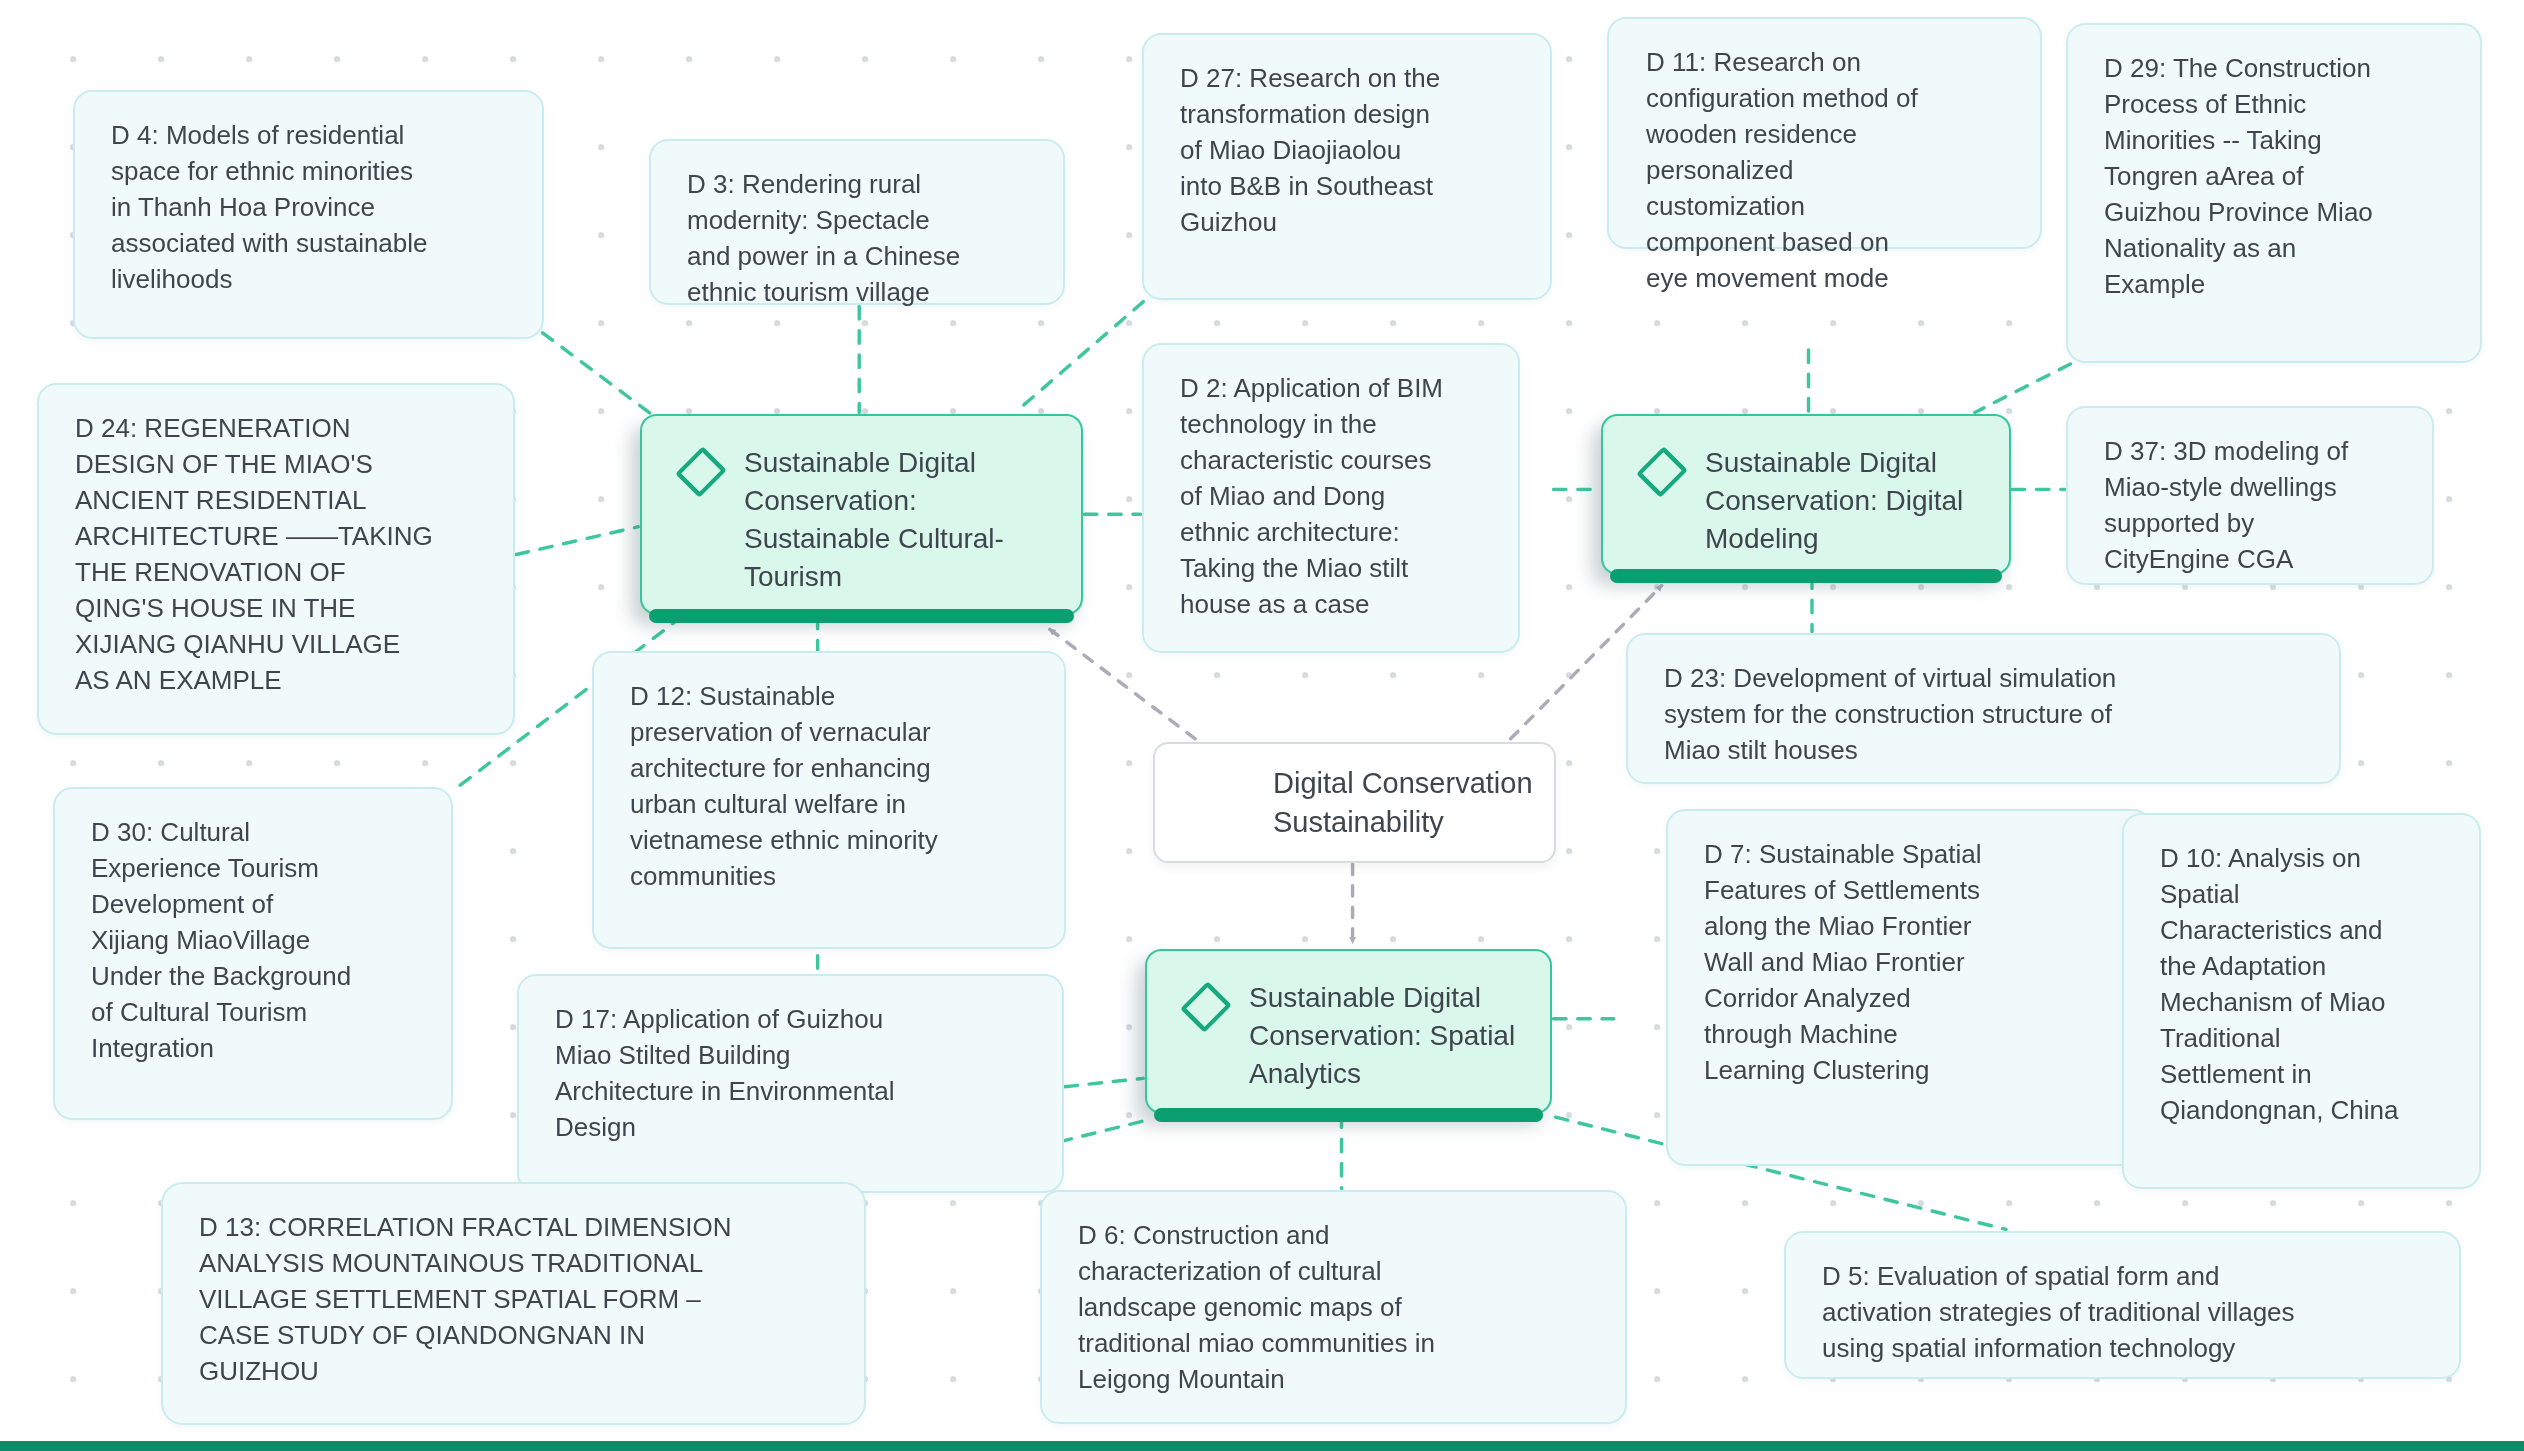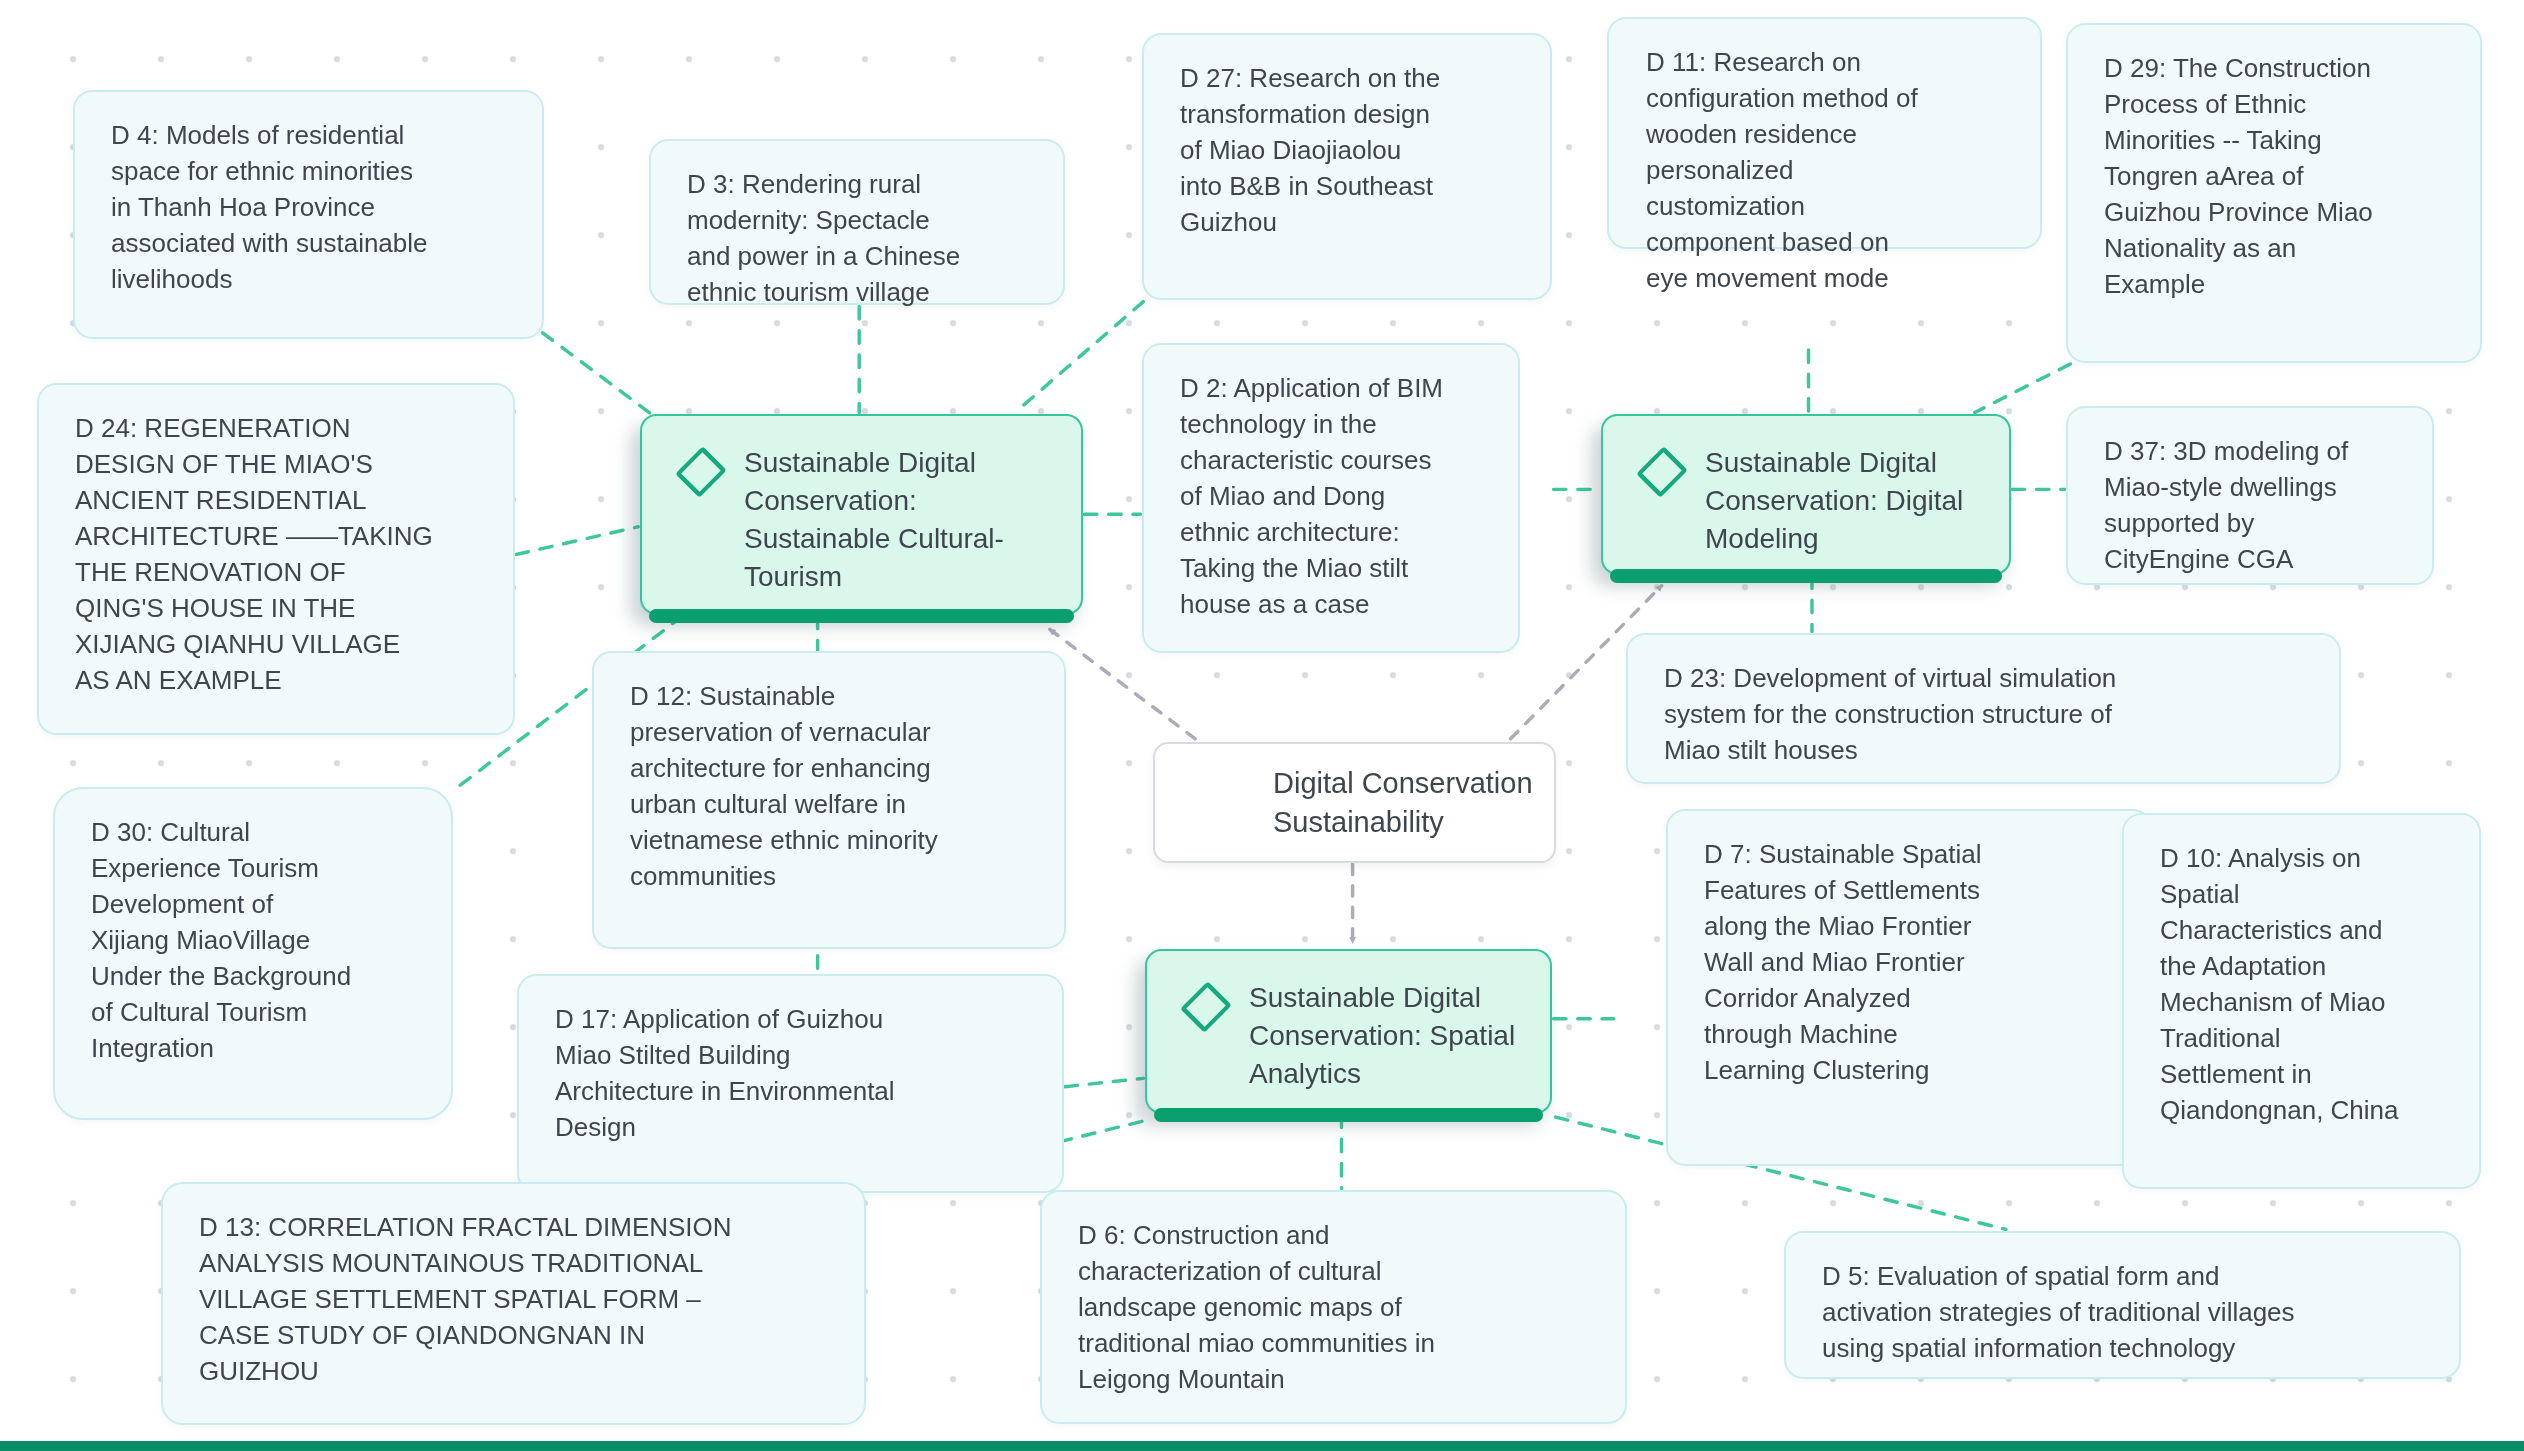--- a/index.html
+++ b/index.html
@@ -201,21 +201,21 @@
 
     <span class="label">D 23: Development of virtual simulation
 system for the construction structure of
 Miao stilt houses</span>
   </div>
       <div class="node center" style="left: 1153px; top: 742px; width: 403px; height: 121px;">
 
     <span class="label">Digital Conservation
 Sustainability</span>
   </div>
-      <div class="node doc" style="left: 53px; top: 787px; width: 400px; height: 333px; border-radius: 30px;">
+      <div class="node doc" style="left: 53px; top: 787px; width: 400px; height: 333px;">
 
     <span class="label">D 30: Cultural
 Experience Tourism
 Development of
 Xijiang MiaoVillage
 Under the Background
 of Cultural Tourism
 Integration</span>
   </div>
       <div class="node doc" style="left: 592px; top: 651px; width: 474px; height: 298px;">

